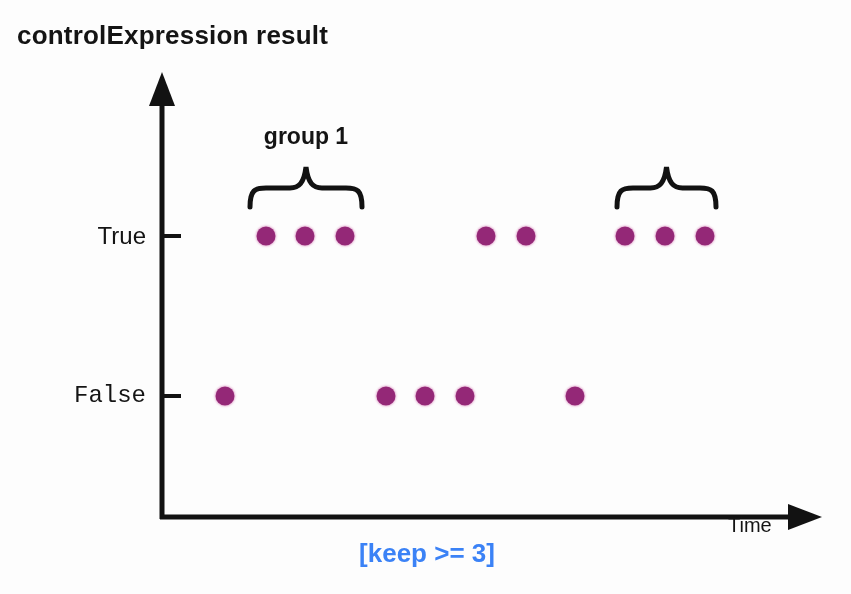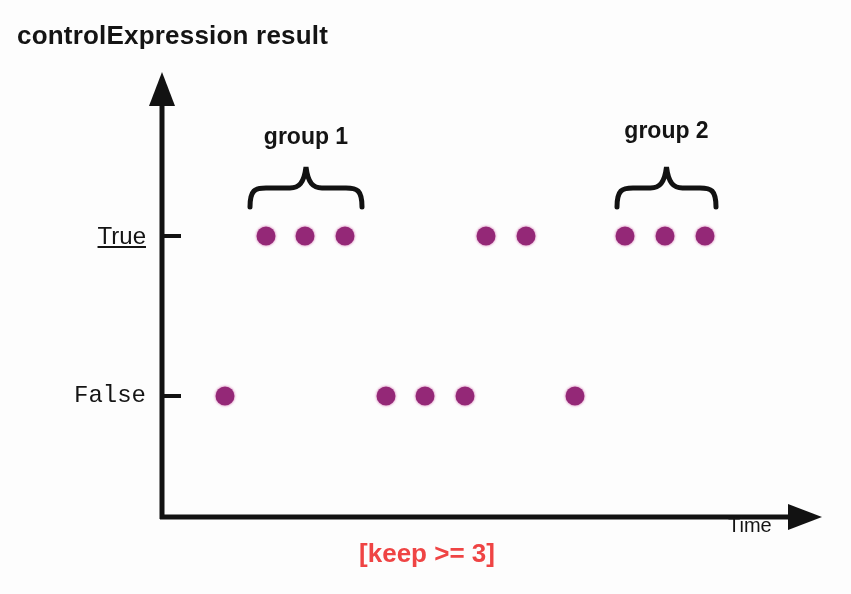--- a/index.html
+++ b/index.html
@@ -32,21 +32,21 @@
     width: 851px;
     height: 594px;
   }
   .y-tick-label {
     position: absolute;
     width: 110px;
     text-align: right;
     font-size: 24px;
     white-space: nowrap;
   }
-  .y-tick-label.true-label  { left: 36px; top: 222px; text-decoration: underline; }
+  .y-tick-label.true-label  { left: 36px; top: 222px; }
   .y-tick-label.false-label { left: 36px; top: 382px; font-family: Liberation Mono, monospace; }
   .group-label {
     position: absolute;
     top: 117px;
     transform: translateX(-50%);
     font-size: 23px;
     font-weight: bold;
     white-space: nowrap;
   }
   .keep-label {
@@ -105,35 +105,34 @@
         <path d="M 617 207 C 617 190 622 188 633 188 L 650.5 188 C 659.5 188 664.5 183 666.5 167 C 668.5 183 673.5 188 682.5 188 L 700 188 C 711 188 716 190 716 207" fill="none" stroke="#121212" stroke-width="5" stroke-linecap="round"></path>
       </g>
   </svg>
 
   <div class="y-tick-label true-label">True</div>
 
   <div class="y-tick-label false-label">False</div>
 
   <div class="group-label" id="group-label-0" style="left: 306px; margin-top: 6px;">group 1</div>
 
-  <div class="group-label" id="group-label-1" style="left: 666.5px;">group 2</div>
 
   <div class="dots-layer">
       <div class="dot" style="left: 225px; top: 396px; width: 19px; height: 19px; background: rgb(148, 40, 119);"></div>
       <div class="dot" style="left: 266px; top: 236px; width: 19px; height: 19px; background: rgb(148, 40, 119);"></div>
       <div class="dot" style="left: 305px; top: 236px; width: 19px; height: 19px; background: rgb(148, 40, 119);"></div>
       <div class="dot" style="left: 345px; top: 236px; width: 19px; height: 19px; background: rgb(148, 40, 119);"></div>
       <div class="dot" style="left: 386px; top: 396px; width: 19px; height: 19px; background: rgb(148, 40, 119);"></div>
       <div class="dot" style="left: 425px; top: 396px; width: 19px; height: 19px; background: rgb(148, 40, 119);"></div>
       <div class="dot" style="left: 465px; top: 396px; width: 19px; height: 19px; background: rgb(148, 40, 119);"></div>
       <div class="dot" style="left: 486px; top: 236px; width: 19px; height: 19px; background: rgb(148, 40, 119);"></div>
       <div class="dot" style="left: 526px; top: 236px; width: 19px; height: 19px; background: rgb(148, 40, 119);"></div>
       <div class="dot" style="left: 575px; top: 396px; width: 19px; height: 19px; background: rgb(148, 40, 119);"></div>
       <div class="dot" style="left: 625px; top: 236px; width: 19px; height: 19px; background: rgb(148, 40, 119);"></div>
       <div class="dot" style="left: 665px; top: 236px; width: 19px; height: 19px; background: rgb(148, 40, 119);"></div>
       <div class="dot" style="left: 705px; top: 236px; width: 19px; height: 19px; background: rgb(148, 40, 119);"></div>
     </div>
 
-  <div class="keep-label" style="color: #ef4444;">[keep &gt;= 3]</div>
+  <div class="keep-label" style="color: #3b82f6;">[keep &gt;= 3]</div>
 
   <div class="time-label">Time</div>
 
 </div>
 
 </body></html>

